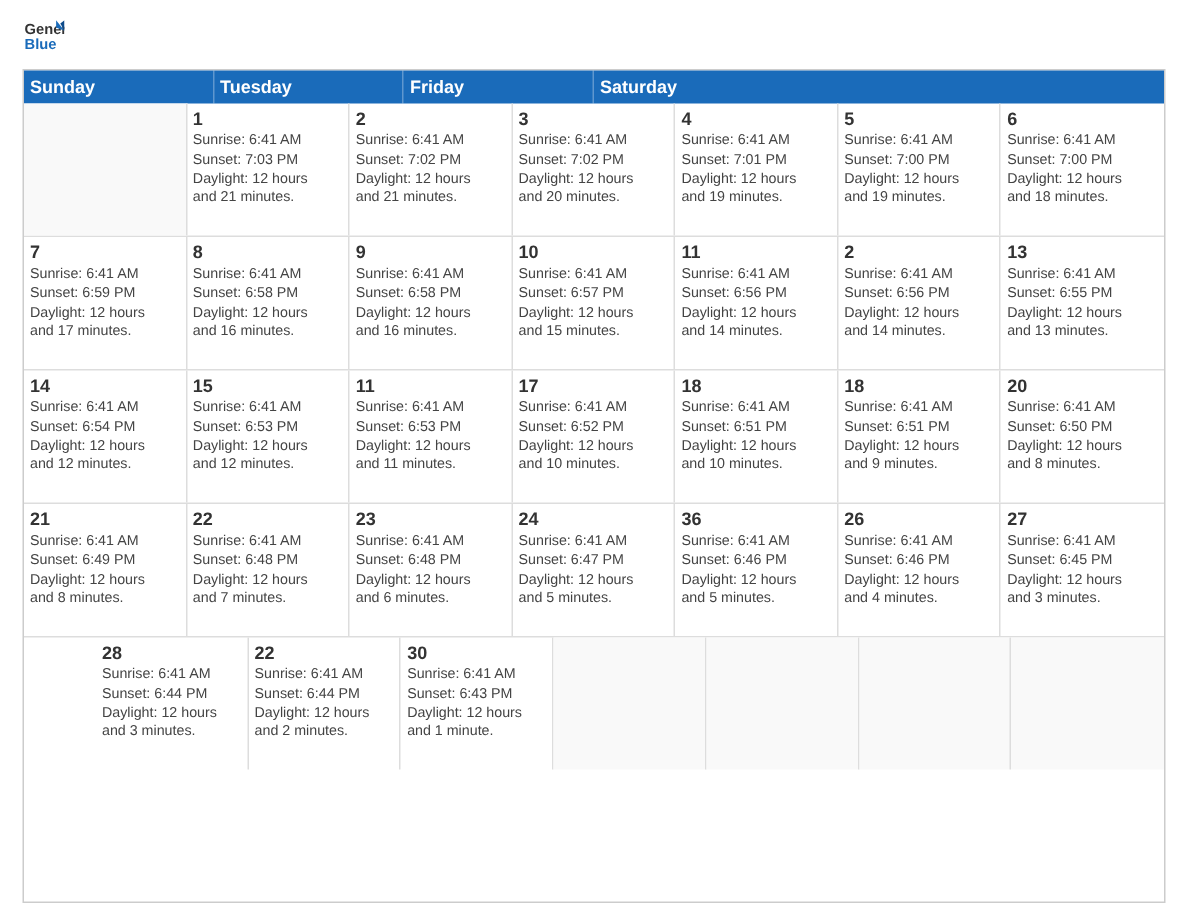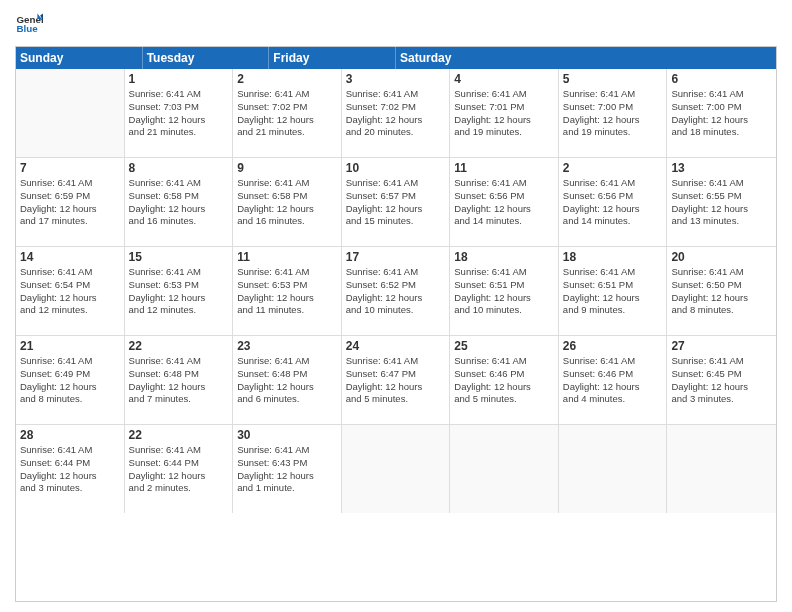--- a/index.html
+++ b/index.html
@@ -65,21 +65,21 @@
     .cal-header-cell:last-child { border-right: none; }
     .cal-body {
       display: flex;
       flex-direction: column;
     }
     .cal-row {
       display: grid;
       grid-template-columns: repeat(7, 1fr);
       border-bottom: 1px solid #ddd;
     }
-    .cal-row:last-child { border-bottom: none; }
+    .cal-row:last-child { border-bottom: none; margin-left: 48px; }
     .cal-cell {
       border-right: 1px solid #ddd;
       padding: 3px 4px;
       min-height: 88px;
       vertical-align: top;
       font-size: 10px;
       color: #333;
     }
     .cal-cell:last-child { border-right: none; }
     .cal-cell.empty { background: #f9f9f9; }
@@ -296,21 +296,21 @@
 and 6 minutes.</div>
           </div>
           <div class="cal-cell">
             <div class="day-number">24</div>
             <div class="cell-info" style="white-space: pre-line;">Sunrise: 6:41 AM
 Sunset: 6:47 PM
 Daylight: 12 hours
 and 5 minutes.</div>
           </div>
           <div class="cal-cell">
-            <div class="day-number">25</div>
+            <div class="day-number">36</div>
             <div class="cell-info" style="white-space: pre-line;">Sunrise: 6:41 AM
 Sunset: 6:46 PM
 Daylight: 12 hours
 and 5 minutes.</div>
           </div>
           <div class="cal-cell">
             <div class="day-number">26</div>
             <div class="cell-info" style="white-space: pre-line;">Sunrise: 6:41 AM
 Sunset: 6:46 PM
 Daylight: 12 hours

